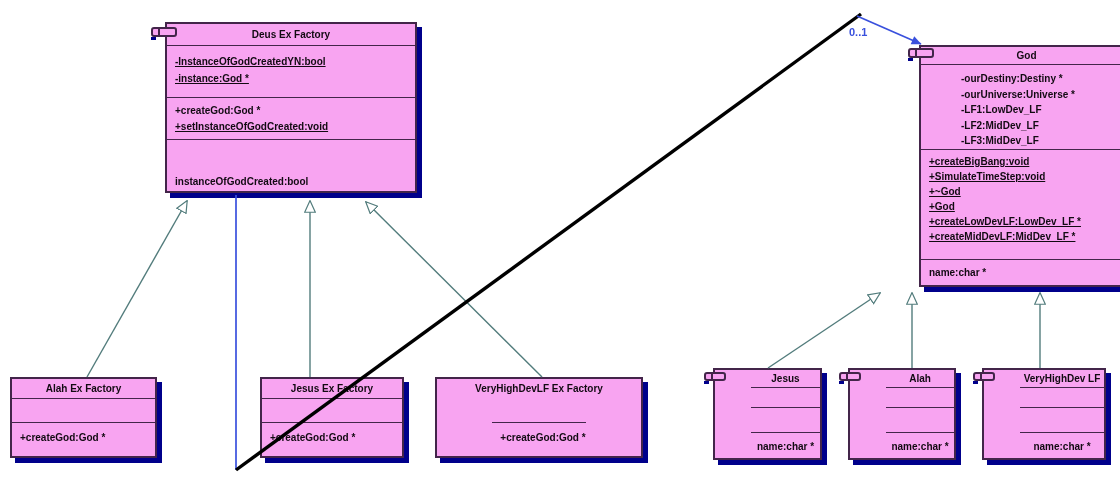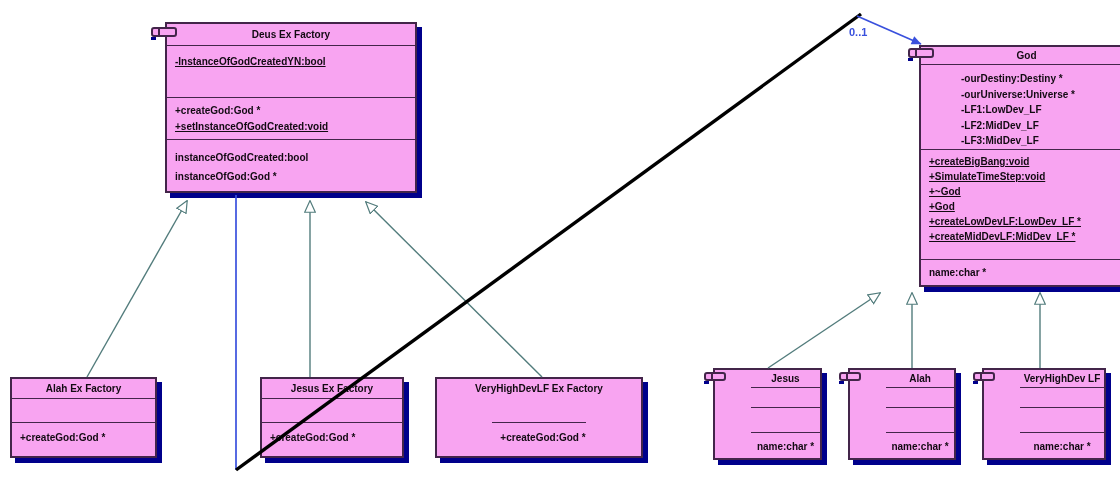--- a/index.html
+++ b/index.html
@@ -55,21 +55,21 @@
   .cicon.small{width:22px;height:9px;}
 
   
   #box-deus{left:165px;top:22px;width:252px;height:171px;}
   #box-deus .title{height:21px;}
   #box-deus .attrs{height:52px;padding-top:7px;}
   #box-deus .attrs .m{line-height:17px;}
   #box-deus .ops{height:42px;padding-top:5px;}
   #box-deus .ops .m{line-height:16px;}
   #box-deus .props{padding-top:8px;}
-  #box-deus .props .m{line-height:19px;}
+  #box-deus .props .m{line-height:19px;margin-top:24px;}
   #box-deus .cicon{left:-16px;top:3px;}
 
   #box-god{left:919px;top:45px;width:215px;height:242px;}
   #box-god .title{height:17px;}
   #box-god .attrs{height:85px;padding-top:6px;}
   #box-god .attrs .m{line-height:15.5px;padding-left:40px;}
   #box-god .ops{height:110px;padding-top:4px;text-decoration:underline;}
   #box-god .ops .m{line-height:15px;}
   #box-god .props{padding-top:5px;}
   #box-god .props .m{line-height:15px;}
@@ -135,20 +135,21 @@
     <line class="assoc-blue" x1="857" y1="16" x2="921" y2="44" marker-end="url(#arr)"></line>
   </svg>
 
   <span id="assoc-label">0..1</span>
 
   <div class="cls" id="box-deus">
     <span class="cicon"></span>
     <div class="title">Deus Ex Factory</div>
     <div class="comp attrs">
       <div class="m u">-InstanceOfGodCreatedYN:bool</div>
+      <div class="m u">-instance:God *</div>
     </div>
     <div class="comp ops">
       <div class="m">+createGod:God *</div>
       <div class="m u">+setInstanceOfGodCreated:void</div>
     </div>
     <div class="comp props last">
       <div class="m">instanceOfGodCreated:bool</div>
       <div class="m">instanceOfGod:God *</div>
     </div>
   </div>

